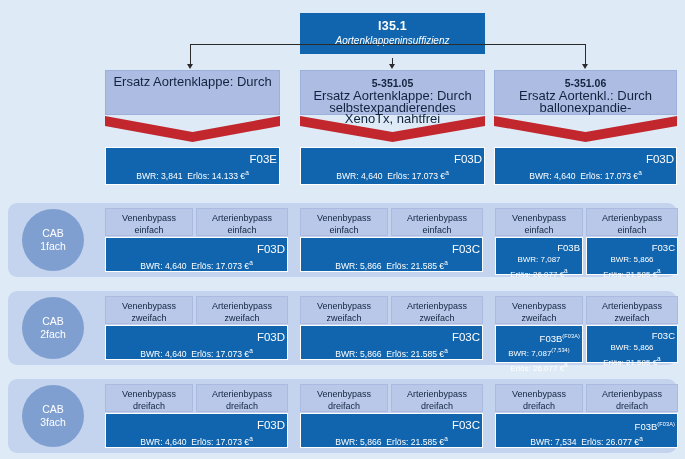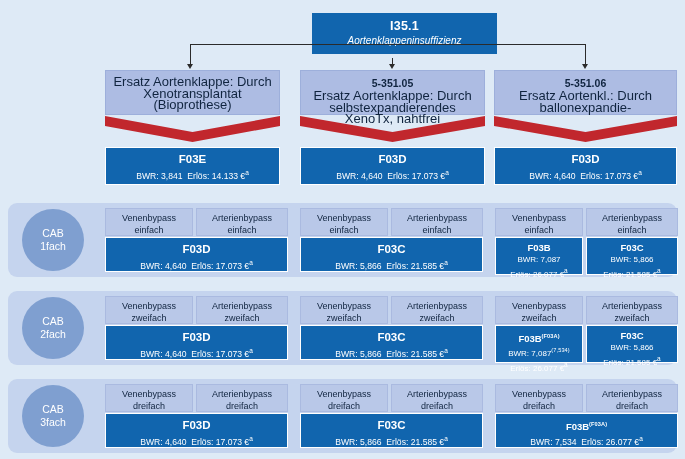--- a/index.html
+++ b/index.html
@@ -68,22 +68,23 @@
 
   
   .drg-box {
     background: #1165ae;
     color: #ffffff;
     border: 1px solid #ffffff;
     padding: 4px 2px 5px 2px;
   }
   .drg-code {
     font-size: 11.5px;
-    font-weight: bold;
+    font-weight: normal;
     line-height: 15px;
+    text-align: right;
   }
   .drg-vals {
     font-size: 8.6px;
     line-height: 12px;
     white-space: nowrap;
   }
   .drg-box.compact .drg-code { font-size: 9.5px; line-height: 12px; }
   .drg-box.compact .drg-vals { font-size: 8px; line-height: 11px; }
   .sup { font-size: 6.5px; vertical-align: super; }
   .annot { font-size: 5.6px; vertical-align: super; letter-spacing: .1px; }
@@ -134,36 +135,35 @@
     border-left: 3.5px solid transparent;
     border-right: 3.5px solid transparent;
     border-top: 5px solid #2b2b2b;
   }
 </style>
 </head>
 <body>
 
 <div id="page">
 
-  <div class="node root-box" style="left:312px; top:13px; width:185px;">
+  <div class="node root-box" style="left:300px; top:13px; width:185px;">
     <div class="root-code">I35.1</div>
     <div class="root-desc">Aortenklappeninsuffizienz</div>
   </div>
 
   <div class="line-v" style="left:392px; top:58px; width:1.4px; height:9px;"></div>
   <div class="line-h" style="left:190px; top:44px; width:396px; height:1.4px;"></div>
   <div class="line-v" style="left:190px; top:44px; width:1.4px; height:22px;"></div>
   <div class="line-v" style="left:585px; top:44px; width:1.4px; height:22px;"></div>
   <div class="arrow-down" style="left:187px; top:64px;"></div>
   <div class="arrow-down" style="left:389px; top:64px;"></div>
   <div class="arrow-down" style="left:582px; top:64px;"></div>
 
   <div class="node ops-box" style="left:105px; top:70px; width:175px; height:45px;">
     <div class="ops-desc">Ersatz Aortenklappe: Durch</div>
-    <div class="ops-desc">Xenotransplantat (Bioprothese)</div>
   </div>
   <div class="chevron" style="left:105px; top:116px; width:175px; height:26px;"></div>
   <div class="node drg-box" style="left:105px; top:147px; width:175px; height:38px;">
     <div class="drg-code">F03E</div>
     <div class="drg-vals">
       <span>BWR: 3,841</span>&nbsp;&nbsp;<span>Erlös: 14.133 €</span><span class="sup">a</span>
     </div>
   </div>
 
   <div class="node ops-box" style="left:300px; top:70px; width:185px; height:45px;">

